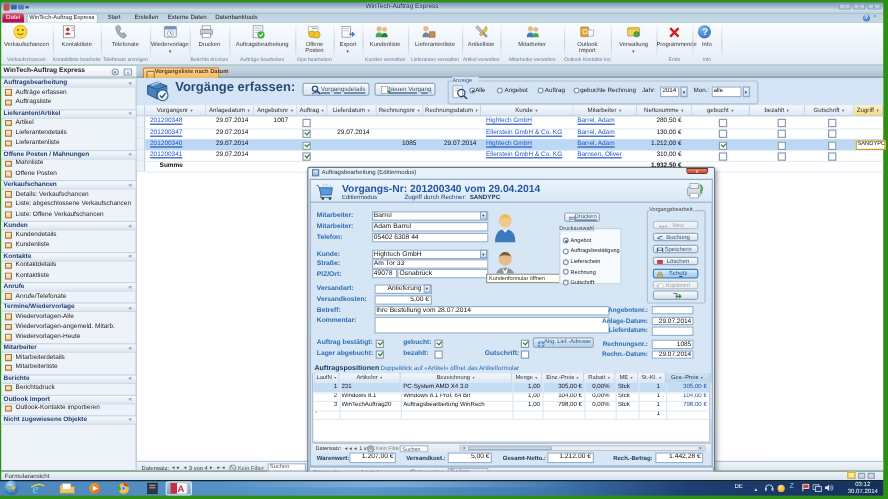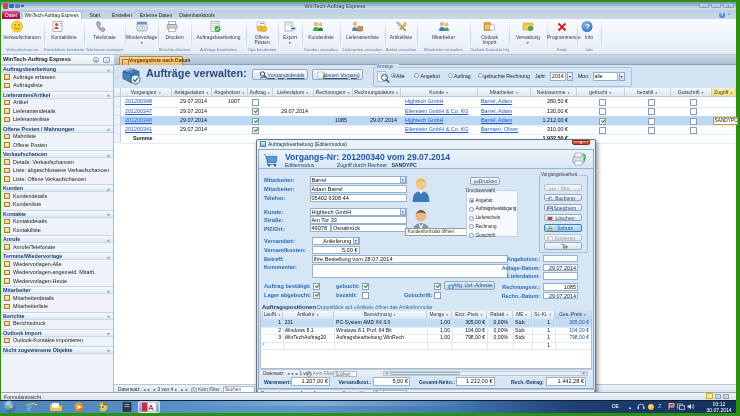--- a/index.html
+++ b/index.html
@@ -276,21 +276,21 @@
 <div class="abs" style="left:121px;top:65.5px;width:21px;height:20px;">
 <svg width="21" height="20" viewBox="0 0 21 20">
         <path d="M2 5.5 L10 2.5 L18 5.5 L18 12.5 L10 16.5 L2 12.5 Z" fill="#4a80bc" stroke="#2a5488" stroke-width="0.8"></path>
         <path d="M2 5.5 L10 8.5 L18 5.5" stroke="#2a5488" stroke-width="0.8" fill="none"></path>
         <path d="M10 8.5 L10 16.5" stroke="#2a5488" stroke-width="0.8"></path>
         <path d="M4 4.8 L12 1.8 L14 2.6 L6 5.6Z" fill="#a8c8e8"></path>
         <circle cx="14.5" cy="13.5" r="4.5" fill="#eef5fc" stroke="#2a5a8a" stroke-width="0.9"></circle>
         <path d="M12.2 13.5 L14 15.3 L17 11.6" stroke="#2a5a8a" stroke-width="1.2" fill="none"></path>
       </svg>
     </div>
-<div class="abs" style="left:146px;top:67px;width:120px;height:16px;font-size:10.8px;font-weight:bold;color:#2c4a78;white-space:nowrap;">Aufträge verwalten:</div>
+<div class="abs" style="left:146px;top:67px;width:120px;height:16px;font-size:10.8px;font-weight:bold;color:#2c4a78;white-space:nowrap;">Vorgänge erfassen:</div>
 <div class="btn" style="left:252px;top:68.5px;width:56px;height:11px;line-height:10.5px;">
 <svg style="position:absolute;left:6px;top:1.5px;" width="9" height="8" viewBox="0 0 9 8">
         <circle cx="3.5" cy="3" r="2.2" fill="none" stroke="#2c4a78" stroke-width="1"></circle>
         <path d="M5 4.5 L8 7.5" stroke="#2c4a78" stroke-width="1.4"></path>
         <path d="M1 7.5 Q3 5.5 5.5 6.5" stroke="#44618a" stroke-width="1" fill="none"></path>
       </svg>
 <span style="margin-left:12px;text-decoration:underline;">Vorgangsdetails</span></div>
 <div class="btn" style="left:311.5px;top:68.5px;width:51px;height:11px;line-height:10.5px;">
 <svg style="position:absolute;left:4px;top:1.5px;" width="9" height="8" viewBox="0 0 9 8">
         <rect x="1" y="1" width="5" height="6" fill="#fff" stroke="#888" stroke-width="0.5"></rect>
@@ -402,21 +402,21 @@
 <div class="abs" style="left:263px;top:151.5px;width:17px;height:15px;">
 <svg width="17" height="15" viewBox="0 0 17 15">
         <path d="M3 4.5 L14 4.5 L13 10.5 L4.5 10.5 Z" fill="#5a9ad8" stroke="#2a5a90" stroke-width="0.7"></path>
         <path d="M3 4.5 L2 2.5 L0.8 2.5" stroke="#2a5a90" stroke-width="0.7" fill="none"></path>
         <path d="M4.5 10.5 L4 12.5 L13.5 12.5" stroke="#2a5a90" stroke-width="0.7" fill="none"></path>
         <circle cx="6" cy="13.5" r="1.1" fill="#444"></circle>
         <circle cx="12" cy="13.5" r="1.1" fill="#444"></circle>
         <path d="M6 3.5 L7.5 1.2 M9 3.5 L9.5 1.2 M12 3.5 L12.5 2" stroke="#9cc4e8" stroke-width="0.8"></path>
       </svg>
     </div>
-<div class="abs" style="left:285px;top:151.5px;width:220px;height:10px;font-size:8.6px;font-weight:bold;color:#2456a4;white-space:nowrap;">Vorgangs-Nr: 201200340 vom 29.07.2014</div>
+<div class="abs" style="left:285px;top:151.5px;width:220px;height:10px;font-size:8.6px;font-weight:bold;color:#2456a4;white-space:nowrap;">Vorgangs-Nr: 201200340 vom 29.04.2014</div>
 <div class="abs" style="left:285px;top:161.5px;width:60px;height:6px;font-size:5px;color:#1d3a66;">Editiermodus</div>
 <div class="abs" style="left:337px;top:161.5px;width:130px;height:6px;font-size:5.2px;color:#1d3a66;">Zugriff durch Rechner:&nbsp; <b>SANDYPC</b></div>
 <div class="abs" style="left:570px;top:150.5px;width:18px;height:16px;">
 <svg width="18" height="16" viewBox="0 0 18 16">
         <rect x="3" y="5" width="11" height="7" rx="1" fill="#d8dee6" stroke="#7a8694" stroke-width="0.6"></rect>
         <rect x="5" y="2" width="7" height="4" fill="#eef2f6" stroke="#7a8694" stroke-width="0.5"></rect>
         <rect x="5" y="10" width="7" height="4" fill="#fff" stroke="#7a8694" stroke-width="0.5"></rect>
         <path d="M13 3 Q17 5 14 9" stroke="#3fae49" stroke-width="1.4" fill="none"></path>
         <path d="M13.2 9.5 L15 8.2 L15.5 10.5 Z" fill="#3fae49"></path>
       </svg>

